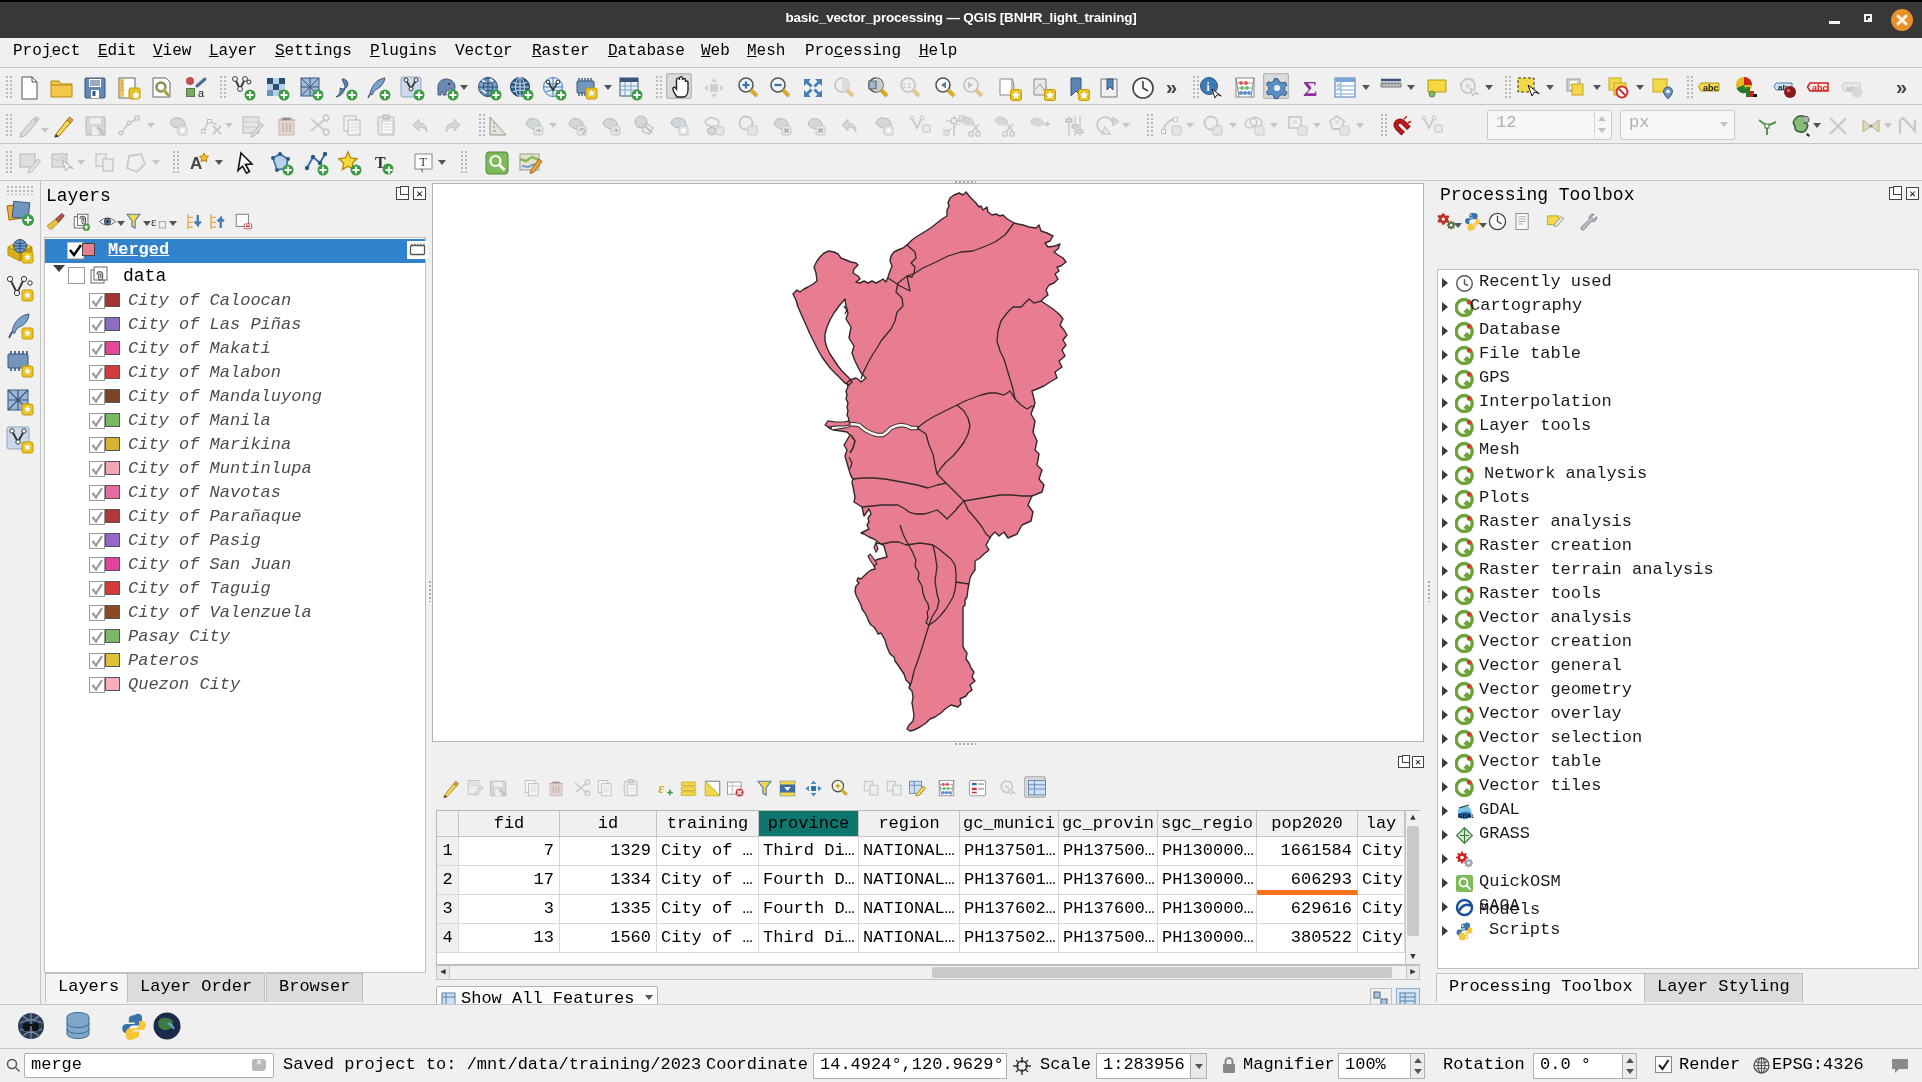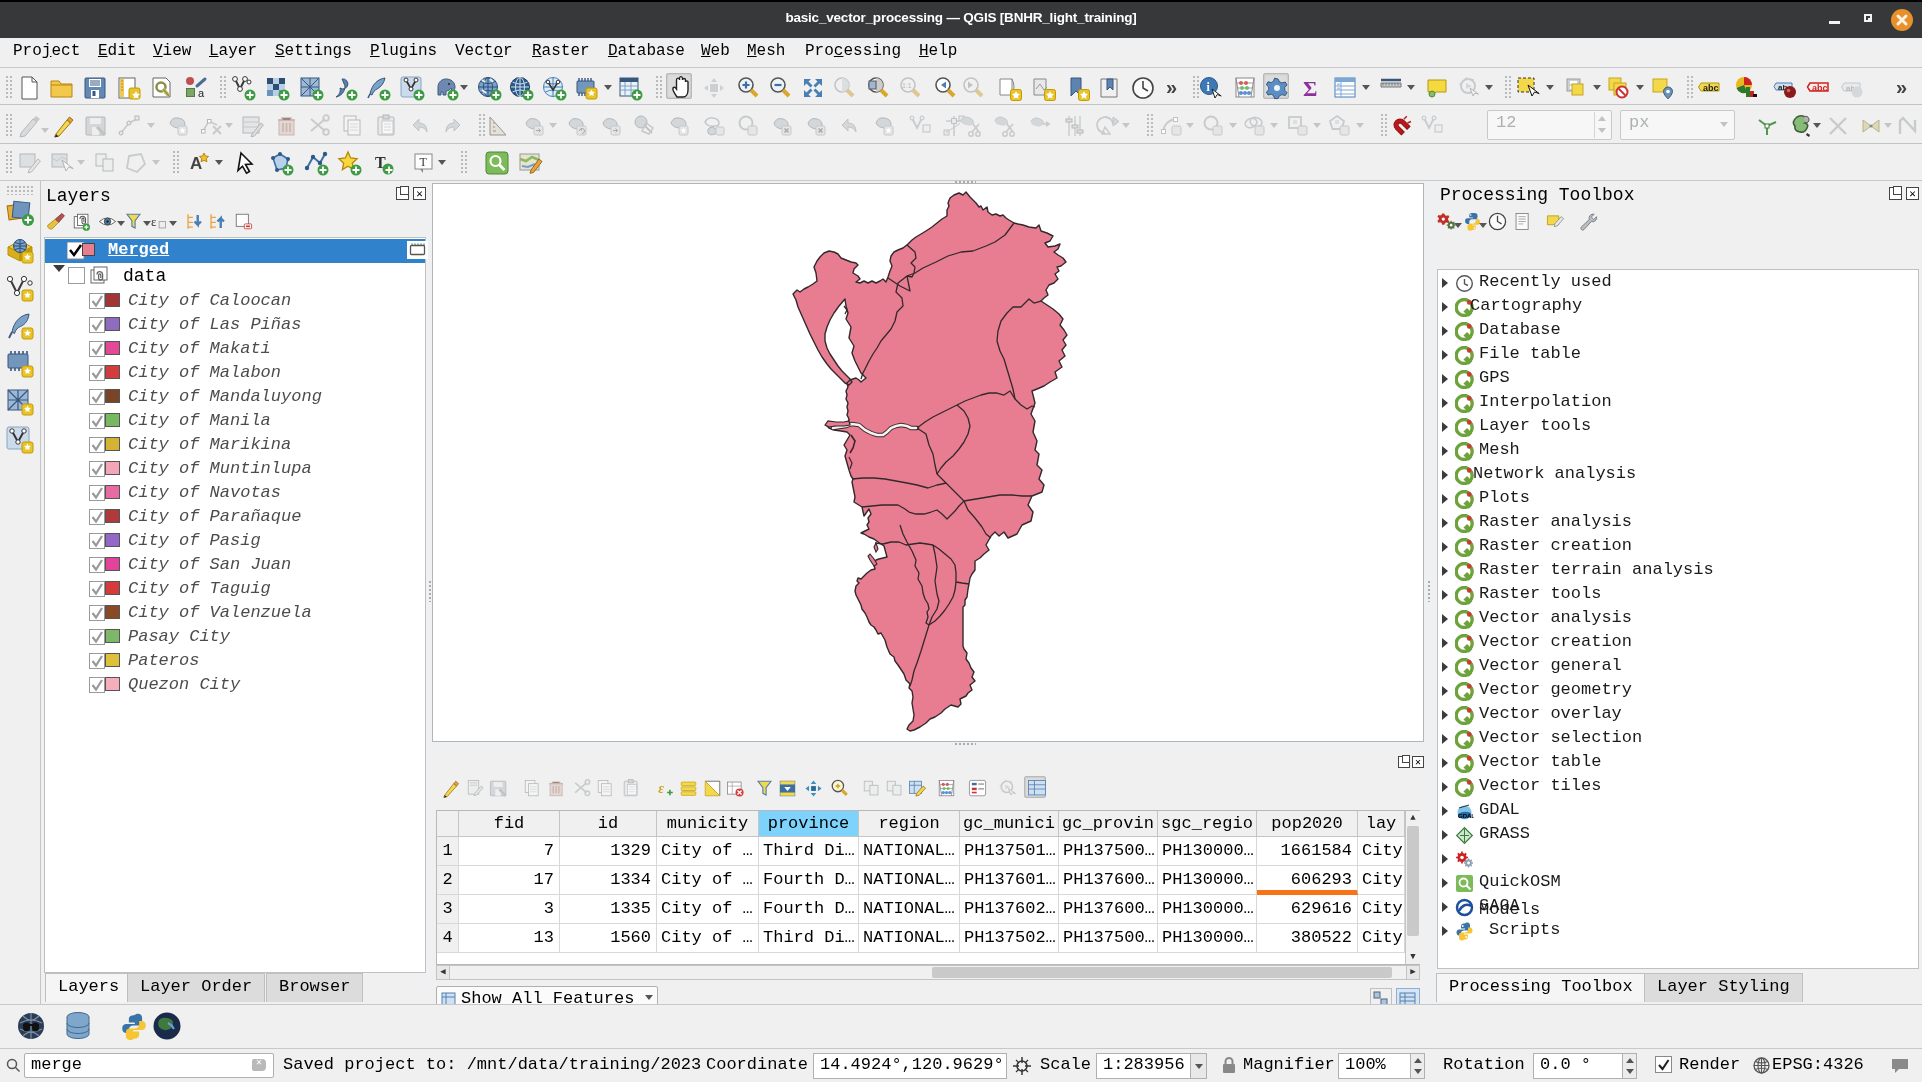--- a/index.html
+++ b/index.html
@@ -1149,22 +1149,22 @@
         </svg></div>
       <div style="position: absolute; left: 588px; top: 2px; width: 22px; height: 22px; background: rgb(220, 220, 220); border: 1px solid rgb(184, 184, 184); border-radius: 2px; box-shadow: rgb(170, 170, 170) 0px 0px 2px inset; margin: -2px; padding: 1px;"><svg width="22" height="22" viewBox="0 0 26 26">
           <rect x="3" y="3" width="20" height="17" fill="#cfe0f2" stroke="#5580ad"></rect>
           <path d="M3 8 h20 M3 13 h20 M10 3 v17" stroke="#5580ad"></path>
         </svg></div>
     </div>
   <div style="position:absolute;left:4px;top:62px;width:984px;height:155px;background:#fff;border:1px solid #b8b8b8;" id="attable">
       <div style="position:absolute;left:0px;top:0;width:22px;height:26px;background:#f0f0f0;border-right:1px solid #c4c4c4;border-bottom:1px solid #c4c4c4;text-align:center;font-size:17px;line-height:25px;overflow:hidden;"></div>
       <div style="position:absolute;left:22px;top:0;width:101px;height:26px;background:#f0f0f0;border-right:1px solid #c4c4c4;border-bottom:1px solid #c4c4c4;text-align:center;font-size:17px;line-height:25px;overflow:hidden;">fid</div>
       <div style="position:absolute;left:123px;top:0;width:97px;height:26px;background:#f0f0f0;border-right:1px solid #c4c4c4;border-bottom:1px solid #c4c4c4;text-align:center;font-size:17px;line-height:25px;overflow:hidden;">id</div>
-      <div style="position:absolute;left:220px;top:0;width:102px;height:26px;background:#f0f0f0;border-right:1px solid #c4c4c4;border-bottom:1px solid #c4c4c4;text-align:center;font-size:17px;line-height:25px;overflow:hidden;">municity</div>
-      <div style="position:absolute;left:322px;top:0;width:100px;height:26px;background:#7dd3fc;border-right:1px solid #c4c4c4;border-bottom:1px solid #c4c4c4;text-align:center;font-size:17px;line-height:25px;overflow:hidden;">province</div>
+      <div style="position:absolute;left:220px;top:0;width:102px;height:26px;background:#f0f0f0;border-right:1px solid #c4c4c4;border-bottom:1px solid #c4c4c4;text-align:center;font-size:17px;line-height:25px;overflow:hidden;">training</div>
+      <div style="position:absolute;left:322px;top:0;width:100px;height:26px;background:#0f766e;border-right:1px solid #c4c4c4;border-bottom:1px solid #c4c4c4;text-align:center;font-size:17px;line-height:25px;overflow:hidden;">province</div>
       <div style="position:absolute;left:422px;top:0;width:101px;height:26px;background:#f0f0f0;border-right:1px solid #c4c4c4;border-bottom:1px solid #c4c4c4;text-align:center;font-size:17px;line-height:25px;overflow:hidden;">region</div>
       <div style="position:absolute;left:523px;top:0;width:99px;height:26px;background:#f0f0f0;border-right:1px solid #c4c4c4;border-bottom:1px solid #c4c4c4;text-align:center;font-size:17px;line-height:25px;overflow:hidden;">gc_munici</div>
       <div style="position:absolute;left:622px;top:0;width:99px;height:26px;background:#f0f0f0;border-right:1px solid #c4c4c4;border-bottom:1px solid #c4c4c4;text-align:center;font-size:17px;line-height:25px;overflow:hidden;">gc_provin</div>
       <div style="position:absolute;left:721px;top:0;width:99px;height:26px;background:#f0f0f0;border-right:1px solid #c4c4c4;border-bottom:1px solid #c4c4c4;text-align:center;font-size:17px;line-height:25px;overflow:hidden;">sgc_regio</div>
       <div style="position:absolute;left:820px;top:0;width:101px;height:26px;background:#f0f0f0;border-right:1px solid #c4c4c4;border-bottom:1px solid #c4c4c4;text-align:center;font-size:17px;line-height:25px;overflow:hidden;">pop2020</div>
       <div style="position:absolute;left:921px;top:0;width:47px;height:26px;background:#f0f0f0;border-right:1px solid #c4c4c4;border-bottom:1px solid #c4c4c4;text-align:center;font-size:17px;line-height:25px;overflow:hidden;">lay</div>
       <div style="position:absolute;left:0px;top:26px;width:22px;height:29px;background:#f0f0f0;border-right:1px solid #d8d8d8;border-bottom:1px solid #d8d8d8;font-size:17px;line-height:28px;overflow:hidden;white-space:nowrap;text-align:center;">1</div>
       <div style="position:absolute;left:22px;top:26px;width:101px;height:29px;background:#fff;border-right:1px solid #d8d8d8;border-bottom:1px solid #d8d8d8;font-size:17px;line-height:28px;overflow:hidden;white-space:nowrap;text-align:right;padding-right:5px;">7</div>
       <div style="position:absolute;left:123px;top:26px;width:97px;height:29px;background:#fff;border-right:1px solid #d8d8d8;border-bottom:1px solid #d8d8d8;font-size:17px;line-height:28px;overflow:hidden;white-space:nowrap;text-align:right;padding-right:5px;">1329</div>
       <div style="position:absolute;left:220px;top:26px;width:102px;height:29px;background:#fff;border-right:1px solid #d8d8d8;border-bottom:1px solid #d8d8d8;font-size:17px;line-height:28px;overflow:hidden;white-space:nowrap;text-align:left;padding-left:4px;">City of …</div>
@@ -1347,21 +1347,21 @@
           </svg></span>
    <span style="position:absolute;left:41px;top:0;">Mesh</span>
   </div>
       <div class="ptrow" style="left:0;top:194px;">
    <span style="position:absolute;left:4px;top:6px;width:0;height:0;border-top:5.5px solid transparent;border-bottom:5.5px solid transparent;border-left:6.5px solid #3c3c3c;"></span>
    <span style="position:absolute;left:17px;top:2px;"><svg width="19" height="19" viewBox="0 0 19 19">
             <circle cx="9.2" cy="9.5" r="8" fill="none" stroke="#6ea33b" stroke-width="3.4"></circle>
             <rect x="10.5" y="10.5" width="7.5" height="5" transform="rotate(45 12 12)" fill="#6ea33b"></rect>
             <circle cx="14.2" cy="4.4" r="2.3" fill="#ce3b2e"></circle>
           </svg></span>
-   <span style="position:absolute;left:35px;top:0;">Network analysis</span>
+   <span style="position:absolute;left:46px;top:0;">Network analysis</span>
   </div>
       <div class="ptrow" style="left:0;top:218px;">
    <span style="position:absolute;left:4px;top:6px;width:0;height:0;border-top:5.5px solid transparent;border-bottom:5.5px solid transparent;border-left:6.5px solid #3c3c3c;"></span>
    <span style="position:absolute;left:17px;top:2px;"><svg width="19" height="19" viewBox="0 0 19 19">
             <circle cx="9.2" cy="9.5" r="8" fill="none" stroke="#6ea33b" stroke-width="3.4"></circle>
             <rect x="10.5" y="10.5" width="7.5" height="5" transform="rotate(45 12 12)" fill="#6ea33b"></rect>
             <circle cx="14.2" cy="4.4" r="2.3" fill="#ce3b2e"></circle>
           </svg></span>
    <span style="position:absolute;left:41px;top:0;">Plots</span>
   </div>

